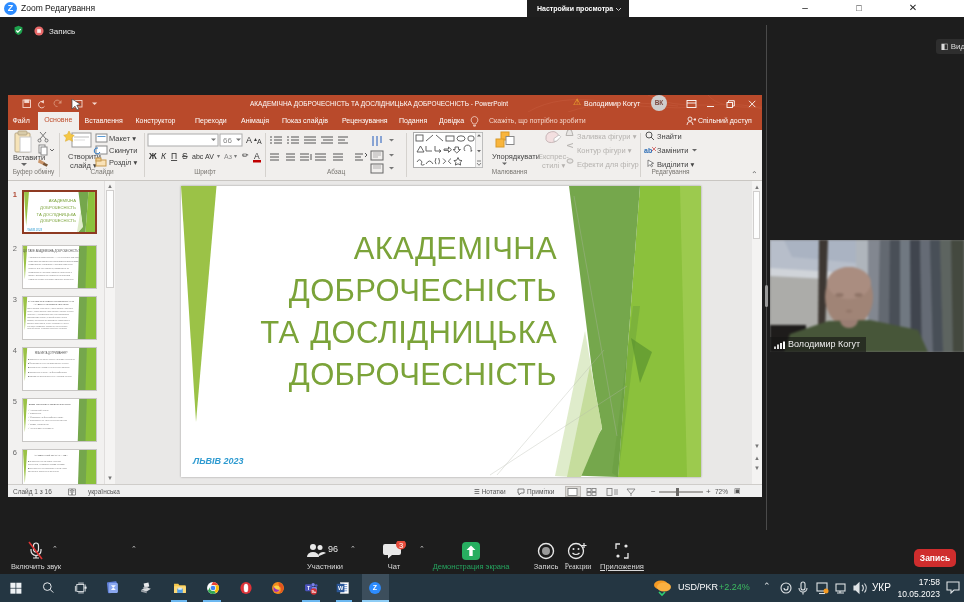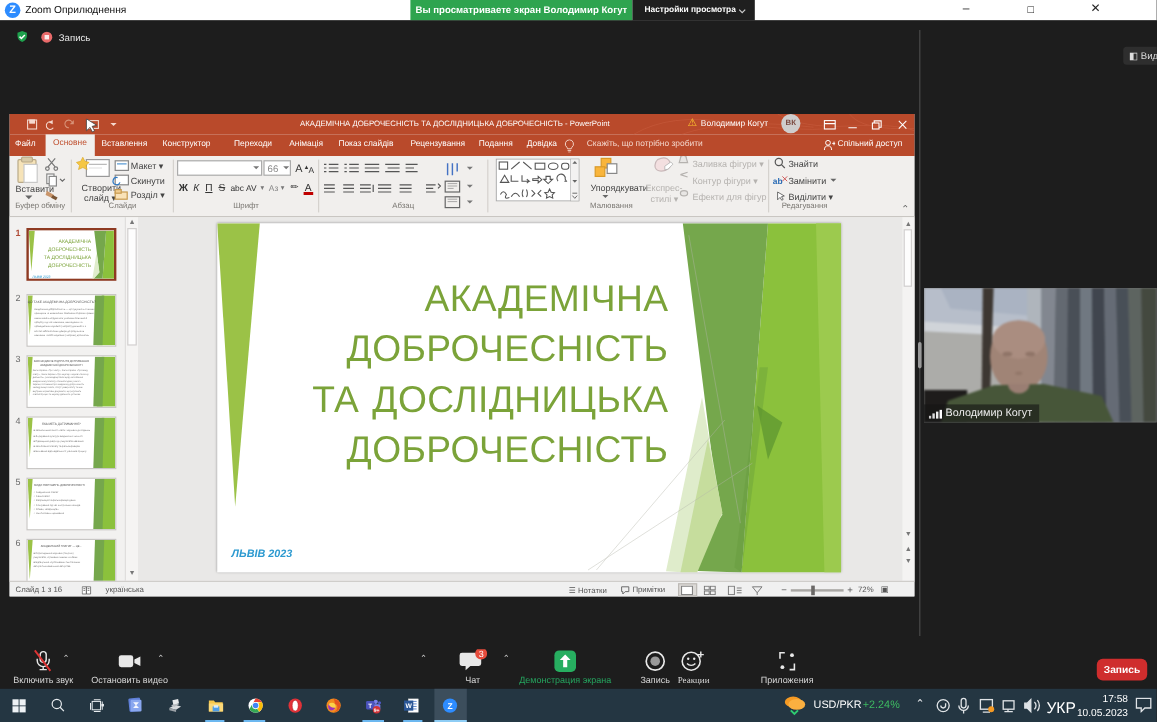--- a/index.html
+++ b/index.html
@@ -72,22 +72,21 @@
   
   #taskbar { position:absolute; left:0; top:574px; width:964px; height:28px; background:#243642; }
   .tbicon { position:absolute; top:7px; width:14px; height:14px; }
 </style>
 </head>
 <body>
 <div id="app">
 
   <div id="titlebar">
     <div id="zlogo">Z</div>
-    <div id="ztitle">Zoom Оприлюднення</div>
-    <div id="banner">Вы просматриваете экран Володимир Когут</div>
+    <div id="ztitle">Zoom Редагування</div>
     <div id="viewset"><span class="t">Настройки просмотра</span><svg style="position:absolute;right:7px;top:7px;" width="7" height="5" viewBox="0 0 7 5">
           <path d="M1,1 l2.5,2.5 L6,1" stroke="#ccc" stroke-width="1" fill="none"></path>
         </svg></div>
     <div class="winctl" style="left:790px;">–</div>
     <div class="winctl" style="left:844px; font-size:9px;">□</div>
     <div class="winctl" style="left:898px;">✕</div>
   </div>
 
   <div id="content">
     <div id="divider"></div>
@@ -581,28 +580,31 @@
       <svg class="ic" width="22" height="20" viewBox="0 0 22 20">
         <g transform="translate(5,0)">
           <rect x="3.5" y="2" width="5" height="9" rx="2.5" fill="none" stroke="#e8e8e8" stroke-width="1.2"></rect>
           <path d="M1,8 v1.5 a5,5 0 0 0 10,0 V8 M6,14.5 V17 M3,17 h6" stroke="#e8e8e8" stroke-width="1.2" fill="none"></path>
         </g>
         <line x1="4" y1="1" x2="17" y2="18" stroke="#d33" stroke-width="1.6"></line>
       </svg>
       <div>Включить звук</div>
     </div>
     <div class="abs" style="left:52px;top:15px;color:#cfcfcf;font-size:7px;">⌃</div>
-    <div class="zbtn" style="left:72px;top:8px;width:72px;">
-      <svg class="ic" width="24" height="20" viewBox="0 0 24 20">
-        <rect x="3" y="5" width="12" height="10" rx="2" fill="#e8e8e8"></rect>
-        <path d="M16,8.5 l5,-2.5 v8 l-5,-2.5 z" fill="#e8e8e8"></path>
-      </svg>
-      <div>Остановить видео</div>
-    </div>
     <div class="abs" style="left:131px;top:15px;color:#cfcfcf;font-size:7px;">⌃</div>
+    <div class="zbtn" style="left:288px;top:8px;width:74px;">
+      <svg class="ic" width="40" height="20" viewBox="0 0 40 20">
+        <circle cx="8" cy="6" r="3" fill="#e8e8e8"></circle>
+        <path d="M2,16 a6,5 0 0 1 12,0 z" fill="#e8e8e8"></path>
+        <circle cx="15" cy="6.5" r="2.5" fill="#e8e8e8"></circle>
+        <path d="M13,15.5 a5,4.5 0 0 1 8,-3.5" fill="#e8e8e8"></path>
+        <text x="23" y="11" font-size="9" fill="#e8e8e8">96</text>
+      </svg>
+      <div>Участники</div>
+    </div>
     <div class="abs" style="left:350px;top:15px;color:#cfcfcf;font-size:7px;">⌃</div>
     <div class="zbtn" style="left:370px;top:8px;width:48px;">
       <svg class="ic" width="24" height="20" viewBox="0 0 24 20">
         <path d="M3,3 h14 a2,2 0 0 1 2,2 v7 a2,2 0 0 1 -2,2 h-7 l-4,3.5 v-3.5 h-3 a2,2 0 0 1 -2,-2 v-7 a2,2 0 0 1 2,-2 z" fill="#e8e8e8"></path>
         <circle cx="19" cy="3.5" r="5" fill="#e74c3c"></circle>
         <text x="19" y="6.5" font-size="7.5" fill="#fff" text-anchor="middle">3</text>
       </svg>
       <div>Чат</div>
     </div>
     <div class="abs" style="left:419px;top:15px;color:#cfcfcf;font-size:7px;">⌃</div>
@@ -623,21 +625,21 @@
     <div class="zbtn" style="left:549px;top:8px;width:58px;font-family:Liberation Serif, serif;">
       <svg class="ic" width="22" height="20" viewBox="0 0 22 20">
         <circle cx="9" cy="10" r="7.5" fill="none" stroke="#e8e8e8" stroke-width="1.3"></circle>
         <circle cx="6.5" cy="8" r="1" fill="#e8e8e8"></circle>
         <circle cx="11.5" cy="8" r="1" fill="#e8e8e8"></circle>
         <path d="M5.5,12 a4.5,4 0 0 0 7,0" stroke="#e8e8e8" stroke-width="1.2" fill="none"></path>
         <path d="M17,2 v5 M14.5,4.5 h5" stroke="#e8e8e8" stroke-width="1.2"></path>
       </svg>
       <div>Реакции</div>
     </div>
-    <div class="zbtn" style="left:626px;top:8px;width:60px;">
+    <div class="zbtn" style="left:592px;top:8px;width:60px;text-decoration:underline;">
       <svg class="ic" width="20" height="20" viewBox="0 0 20 20">
         <g stroke="#e8e8e8" stroke-width="1.3" fill="none">
           <path d="M8,3 h-4 v5"></path>
           <path d="M12,17 h4 v-5"></path>
           <circle cx="14" cy="5" r="1.6" fill="#e8e8e8" stroke="none"></circle>
           <circle cx="6" cy="15" r="1.6" fill="#e8e8e8" stroke="none"></circle>
         </g>
       </svg>
       <div>Приложения</div>
     </div>
@@ -760,20 +762,20 @@
         <path d="M19,8 a4,4 0 0 0 8,0 M23,12 v2.5"></path>
         <rect x="37" y="3" width="10" height="8"></rect>
         <path d="M39,13.5 h6"></path>
         <rect x="56" y="4" width="9" height="7"></rect>
         <path d="M57,13 h7 M60,11 v2"></path>
         <path d="M74,6 v4 h2 l3,3 v-10 l-3,3 z" fill="#dfe3e6"></path>
         <path d="M82,5 a4,4 0 0 1 0,6 M84.5,3.5 a7,7 0 0 1 0,9"></path>
       </g>
       <circle cx="46" cy="11" r="2.5" fill="#f59a23"></circle>
     </svg>
-    <div class="abs" style="left:872px;top:8px;font-size:13px;color:#fff;">УКР</div>
+    <div class="abs" style="left:872px;top:8px;font-size:10px;color:#fff;">УКР</div>
     <div class="abs" style="left:896px;top:2px;width:44px;text-align:right;font-size:8.5px;color:#fff;line-height:12px;">17:58<br>10.05.2023</div>
     <svg class="abs" style="left:946px;top:7px;" width="14" height="13" viewBox="0 0 14 13">
       <path d="M1,1 h12 v8 h-5 l-3,3 v-3 h-4 z" fill="none" stroke="#dfe3e6" stroke-width="1.1"></path>
     </svg>
   </div>
 
 </div>
 
 </body></html>

